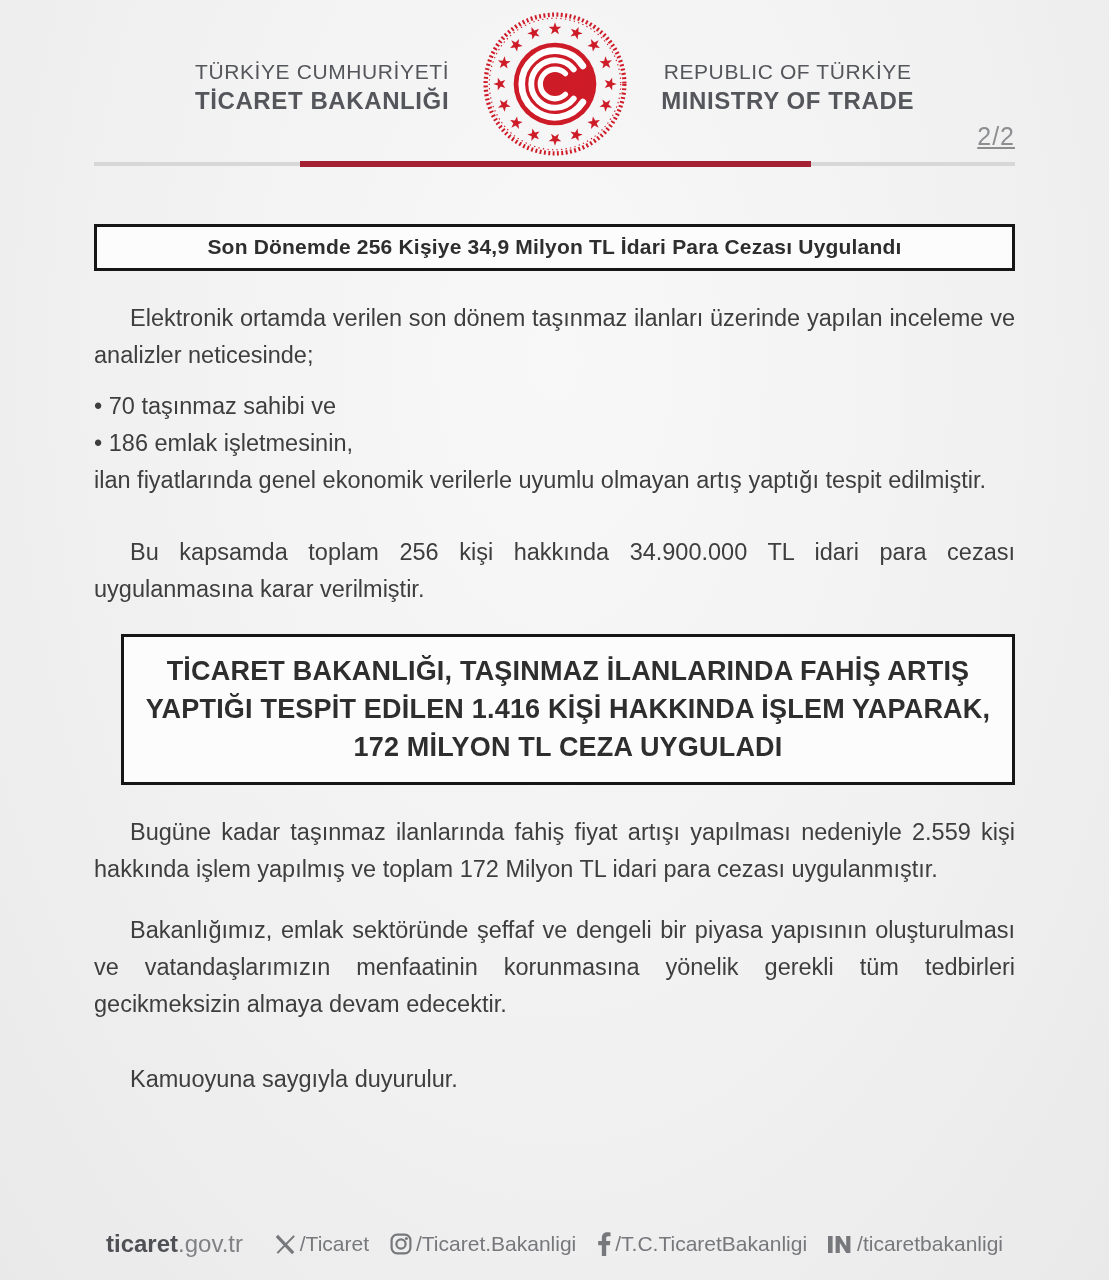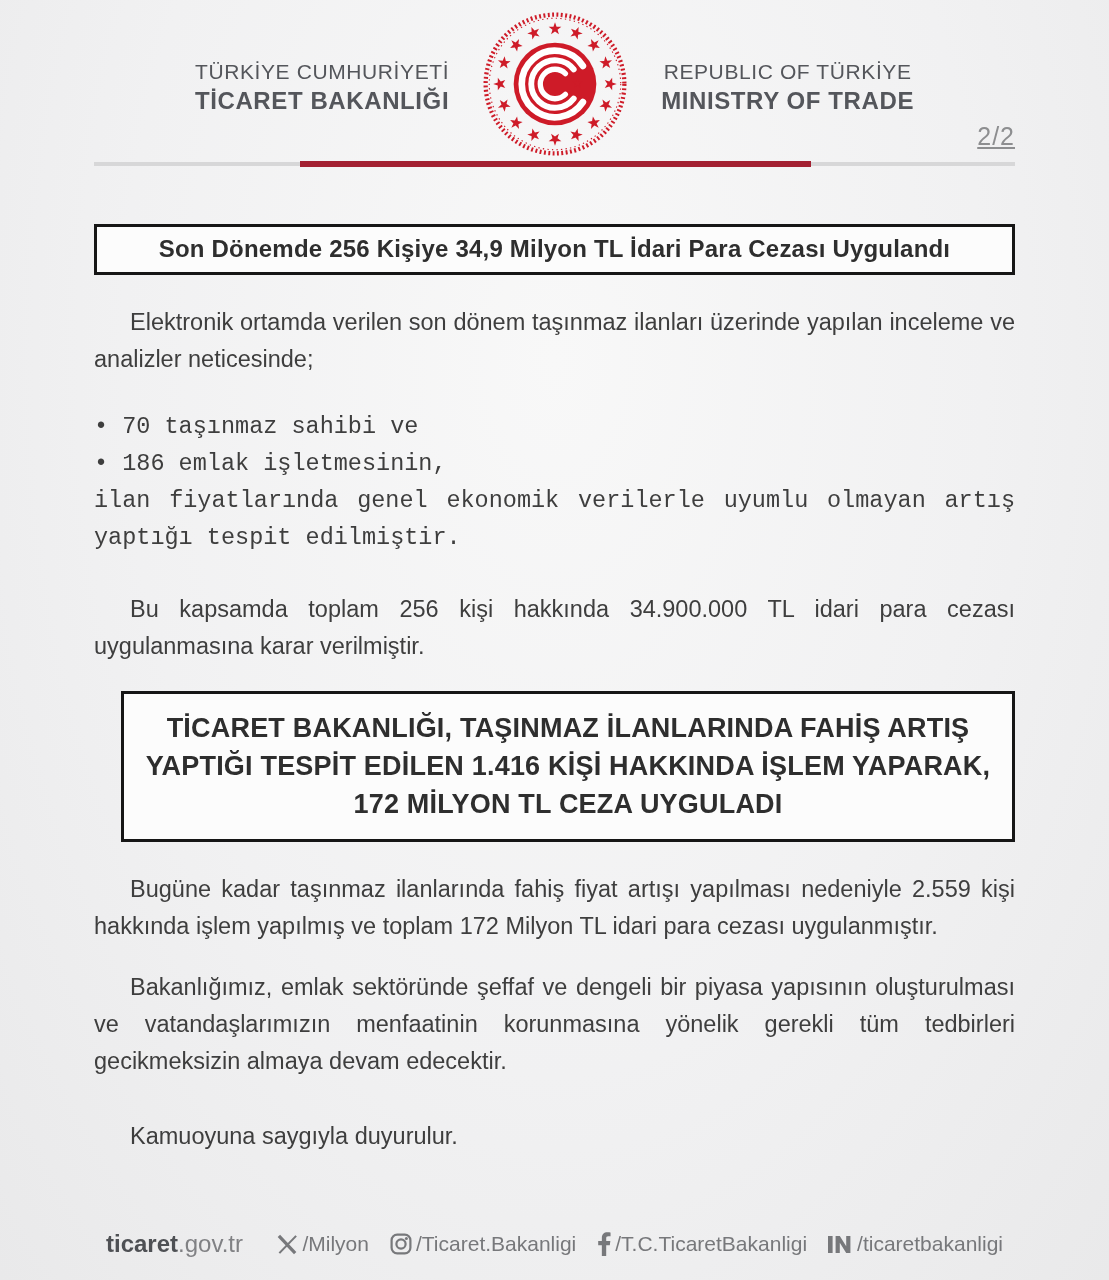--- a/index.html
+++ b/index.html
@@ -28,30 +28,30 @@
 
   .progress { position:relative; height:7px; margin:10px 94px 0 94px; }
   .progress .track { position:absolute; left:0; right:0; top:1px; height:4px; background:#d7d7d8; }
   .progress .fill  { position:absolute; left:22.4%; width:55.4%; top:0; height:6px; background:#a32132; }
 
   
   .title-box {
     border:3px solid #161616; background:#fcfcfc;
     text-align:center; font-weight:700; color:#2e2e2e;
   }
-  .title-box.single { margin-top:56px; padding:8px 10px 9px; font-size:24px; letter-spacing:.2px; }
+  .title-box.single { margin-top:56px; padding:8px 10px 9px; font-size:21px; letter-spacing:.2px; }
   .title-box.multi  { margin-top:26px; padding:15px 12px 16px; font-size:27px; line-height:38px; letter-spacing:.2px;margin-left:27px; }
   .title-box .tline { display:block; }
 
   
   .para { font-size:23.5px; line-height:37px; color:#3e3e3e; }
   .jst  { text-align:justify; }
   .ind  { text-indent:36px; }
   .p1 { margin-top:29px; }
-  .blk { margin-top:30px;font-family:Liberation Mono, monospace; }
+  .blk { margin-top:14px; }
   .p3 { margin-top:35px; }
   .p4 { margin-top:29px; }
   .p5 { margin-top:24px; }
   .p6 { margin-top:38px; }
 
   
   .footer {
     position:absolute; left:0; right:0; bottom:22px;
     display:flex; align-items:center; justify-content:space-between;
     padding:0 106px;
@@ -156,21 +156,21 @@
 
     <div class="socials">
 
       <a class="social-item">
         <span>
           <svg width="23" height="23" viewBox="0 0 24 24">
             <path d="M3,3 L20,21" stroke="#77787b" stroke-width="3.4" stroke-linecap="butt"></path>
             <path d="M21,3 L3.5,21" stroke="#77787b" stroke-width="2.2" stroke-linecap="butt"></path>
           </svg>
         </span>
-        <span>/Milyon</span>
+        <span>/Ticaret</span>
       </a>
 
       <a class="social-item">
         <span>
           <svg width="24" height="24" viewBox="0 0 24 24">
             <rect x="2.6" y="2.6" width="18.8" height="18.8" rx="5.6" fill="none" stroke="#77787b" stroke-width="2.2"></rect>
             <circle cx="12" cy="12" r="4.6" fill="none" stroke="#77787b" stroke-width="2.2"></circle>
             <circle cx="17.4" cy="6.6" r="1.5" fill="#77787b"></circle>
           </svg>
         </span>

